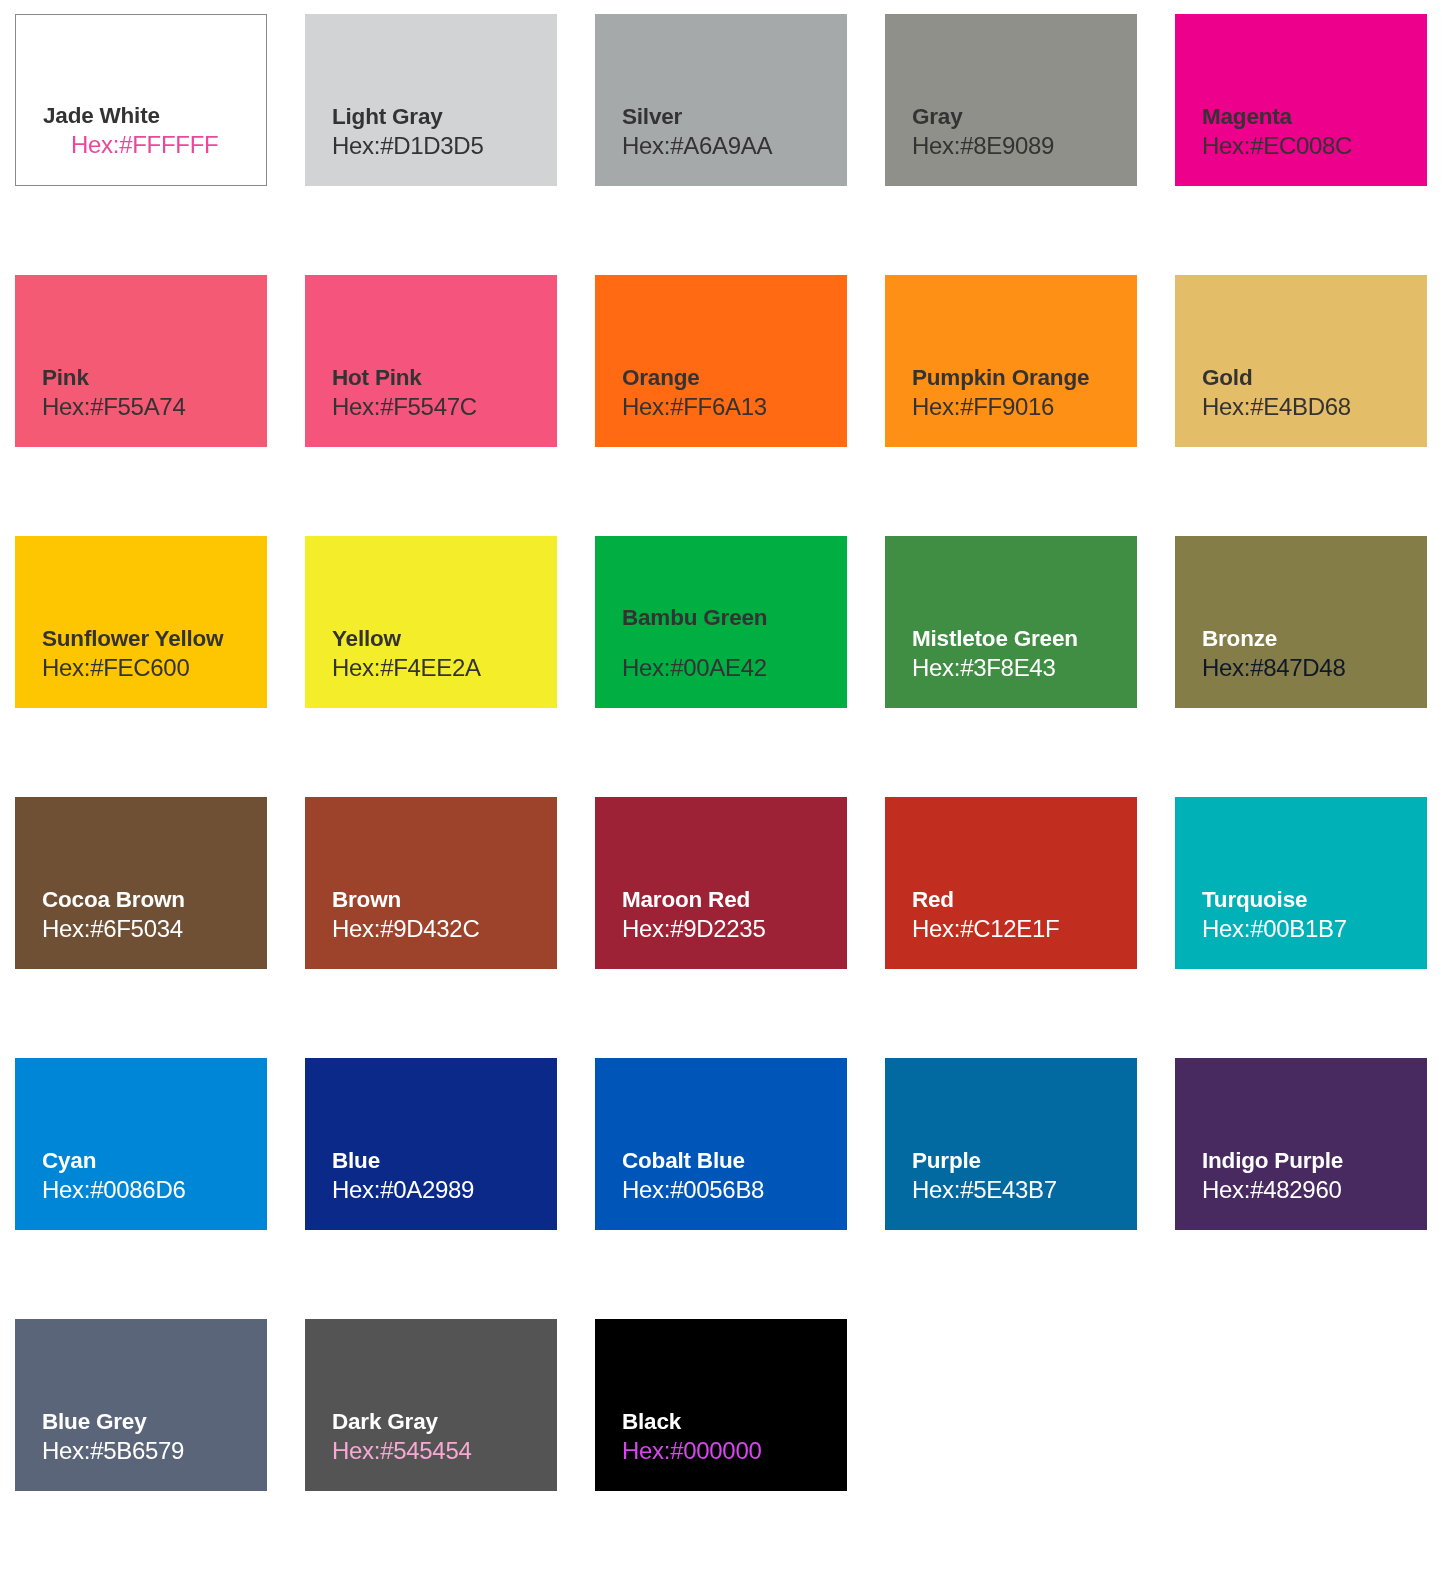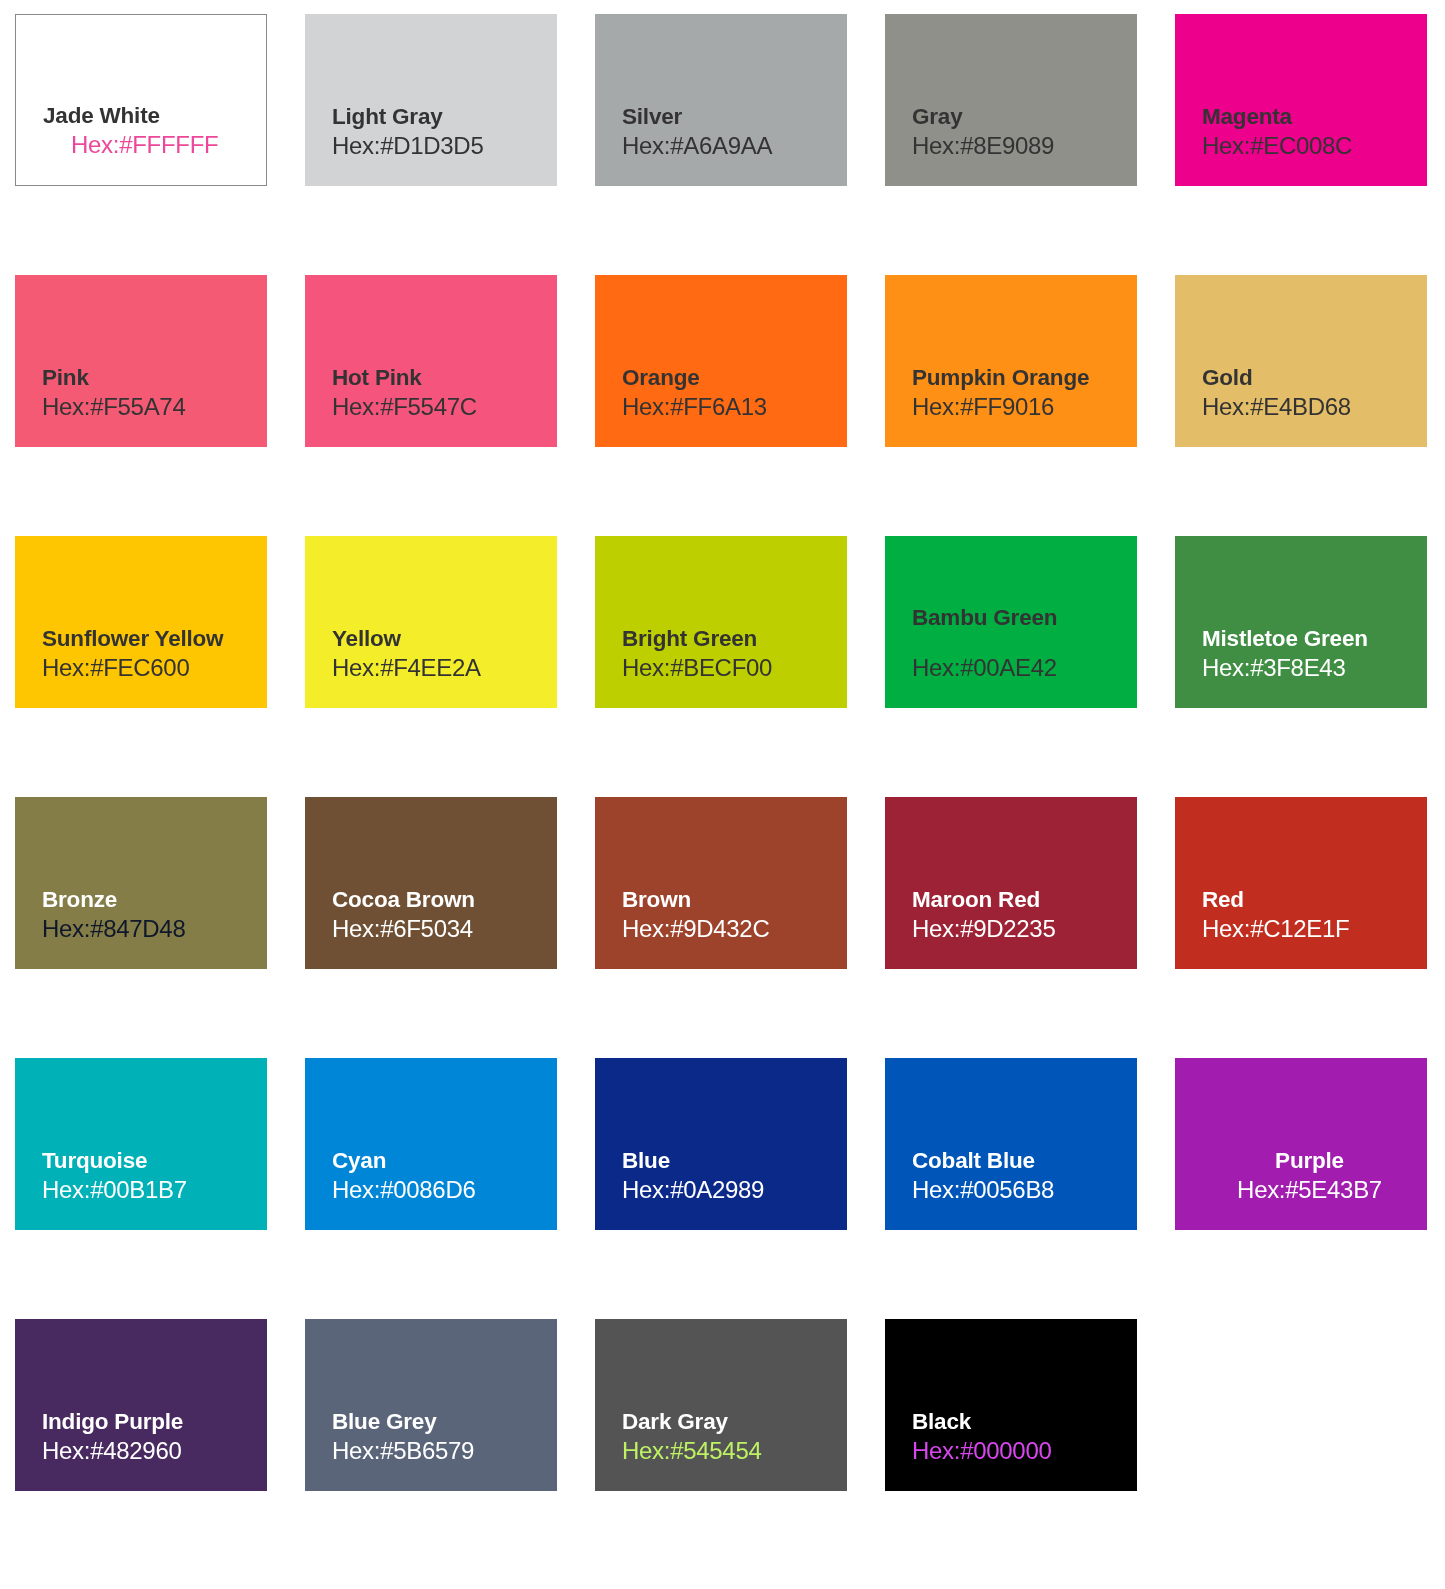--- a/index.html
+++ b/index.html
@@ -102,24 +102,20 @@
       <div class="swatch-hex" style="color: rgb(51, 51, 51);">Hex:#E4BD68</div>
     </div>
     <div class="swatch" style="background: rgb(254, 198, 0);">
       <div class="swatch-name" style="color: rgb(51, 51, 51);">Sunflower Yellow</div>
       <div class="swatch-hex" style="color: rgb(51, 51, 51);">Hex:#FEC600</div>
     </div>
     <div class="swatch" style="background: rgb(244, 238, 42);">
       <div class="swatch-name" style="color: rgb(51, 51, 51);">Yellow</div>
       <div class="swatch-hex" style="color: rgb(51, 51, 51);">Hex:#F4EE2A</div>
     </div>
-    <div class="swatch" style="background: rgb(190, 207, 0);">
-      <div class="swatch-name" style="color: rgb(51, 51, 51);">Bright Green</div>
-      <div class="swatch-hex" style="color: rgb(51, 51, 51);">Hex:#BECF00</div>
-    </div>
     <div class="swatch" style="background: rgb(0, 174, 66); gap: 21px;">
       <div class="swatch-name" style="color: rgb(51, 51, 51);">Bambu Green</div>
       <div class="swatch-hex" style="color: rgb(51, 51, 51);">Hex:#00AE42</div>
     </div>
     <div class="swatch" style="background: rgb(63, 142, 67);">
       <div class="swatch-name" style="color: rgb(255, 255, 255);">Mistletoe Green</div>
       <div class="swatch-hex" style="color: rgb(255, 255, 255);">Hex:#3F8E43</div>
     </div>
     <div class="swatch" style="background: rgb(132, 125, 72);">
       <div class="swatch-name" style="color: rgb(255, 255, 255);">Bronze</div>
@@ -150,33 +146,33 @@
       <div class="swatch-hex" style="color: rgb(255, 255, 255);">Hex:#0086D6</div>
     </div>
     <div class="swatch" style="background: rgb(10, 41, 137);">
       <div class="swatch-name" style="color: rgb(255, 255, 255);">Blue</div>
       <div class="swatch-hex" style="color: rgb(255, 255, 255);">Hex:#0A2989</div>
     </div>
     <div class="swatch" style="background: rgb(0, 86, 184);">
       <div class="swatch-name" style="color: rgb(255, 255, 255);">Cobalt Blue</div>
       <div class="swatch-hex" style="color: rgb(255, 255, 255);">Hex:#0056B8</div>
     </div>
-    <div class="swatch" style="background: #a21caf; align-items: center;">
+    <div class="swatch" style="background: #0369a1;">
       <div class="swatch-name" style="color: rgb(255, 255, 255);">Purple</div>
       <div class="swatch-hex" style="color: rgb(255, 255, 255);">Hex:#5E43B7</div>
     </div>
     <div class="swatch" style="background: rgb(72, 41, 96);">
       <div class="swatch-name" style="color: rgb(255, 255, 255);">Indigo Purple</div>
       <div class="swatch-hex" style="color: rgb(255, 255, 255);">Hex:#482960</div>
     </div>
     <div class="swatch" style="background: rgb(91, 101, 121);">
       <div class="swatch-name" style="color: rgb(255, 255, 255);">Blue Grey</div>
       <div class="swatch-hex" style="color: rgb(255, 255, 255);">Hex:#5B6579</div>
     </div>
     <div class="swatch" style="background: rgb(84, 84, 84);">
       <div class="swatch-name" style="color: rgb(255, 255, 255);">Dark Gray</div>
-      <div class="swatch-hex" style="color: #bef264;">Hex:#545454</div>
+      <div class="swatch-hex" style="color: #f9a8d4;">Hex:#545454</div>
     </div>
     <div class="swatch" style="background: rgb(0, 0, 0);">
       <div class="swatch-name" style="color: rgb(255, 255, 255);">Black</div>
       <div class="swatch-hex" style="color: #d946ef;">Hex:#000000</div>
     </div>
   </div>
 
 </body></html>

